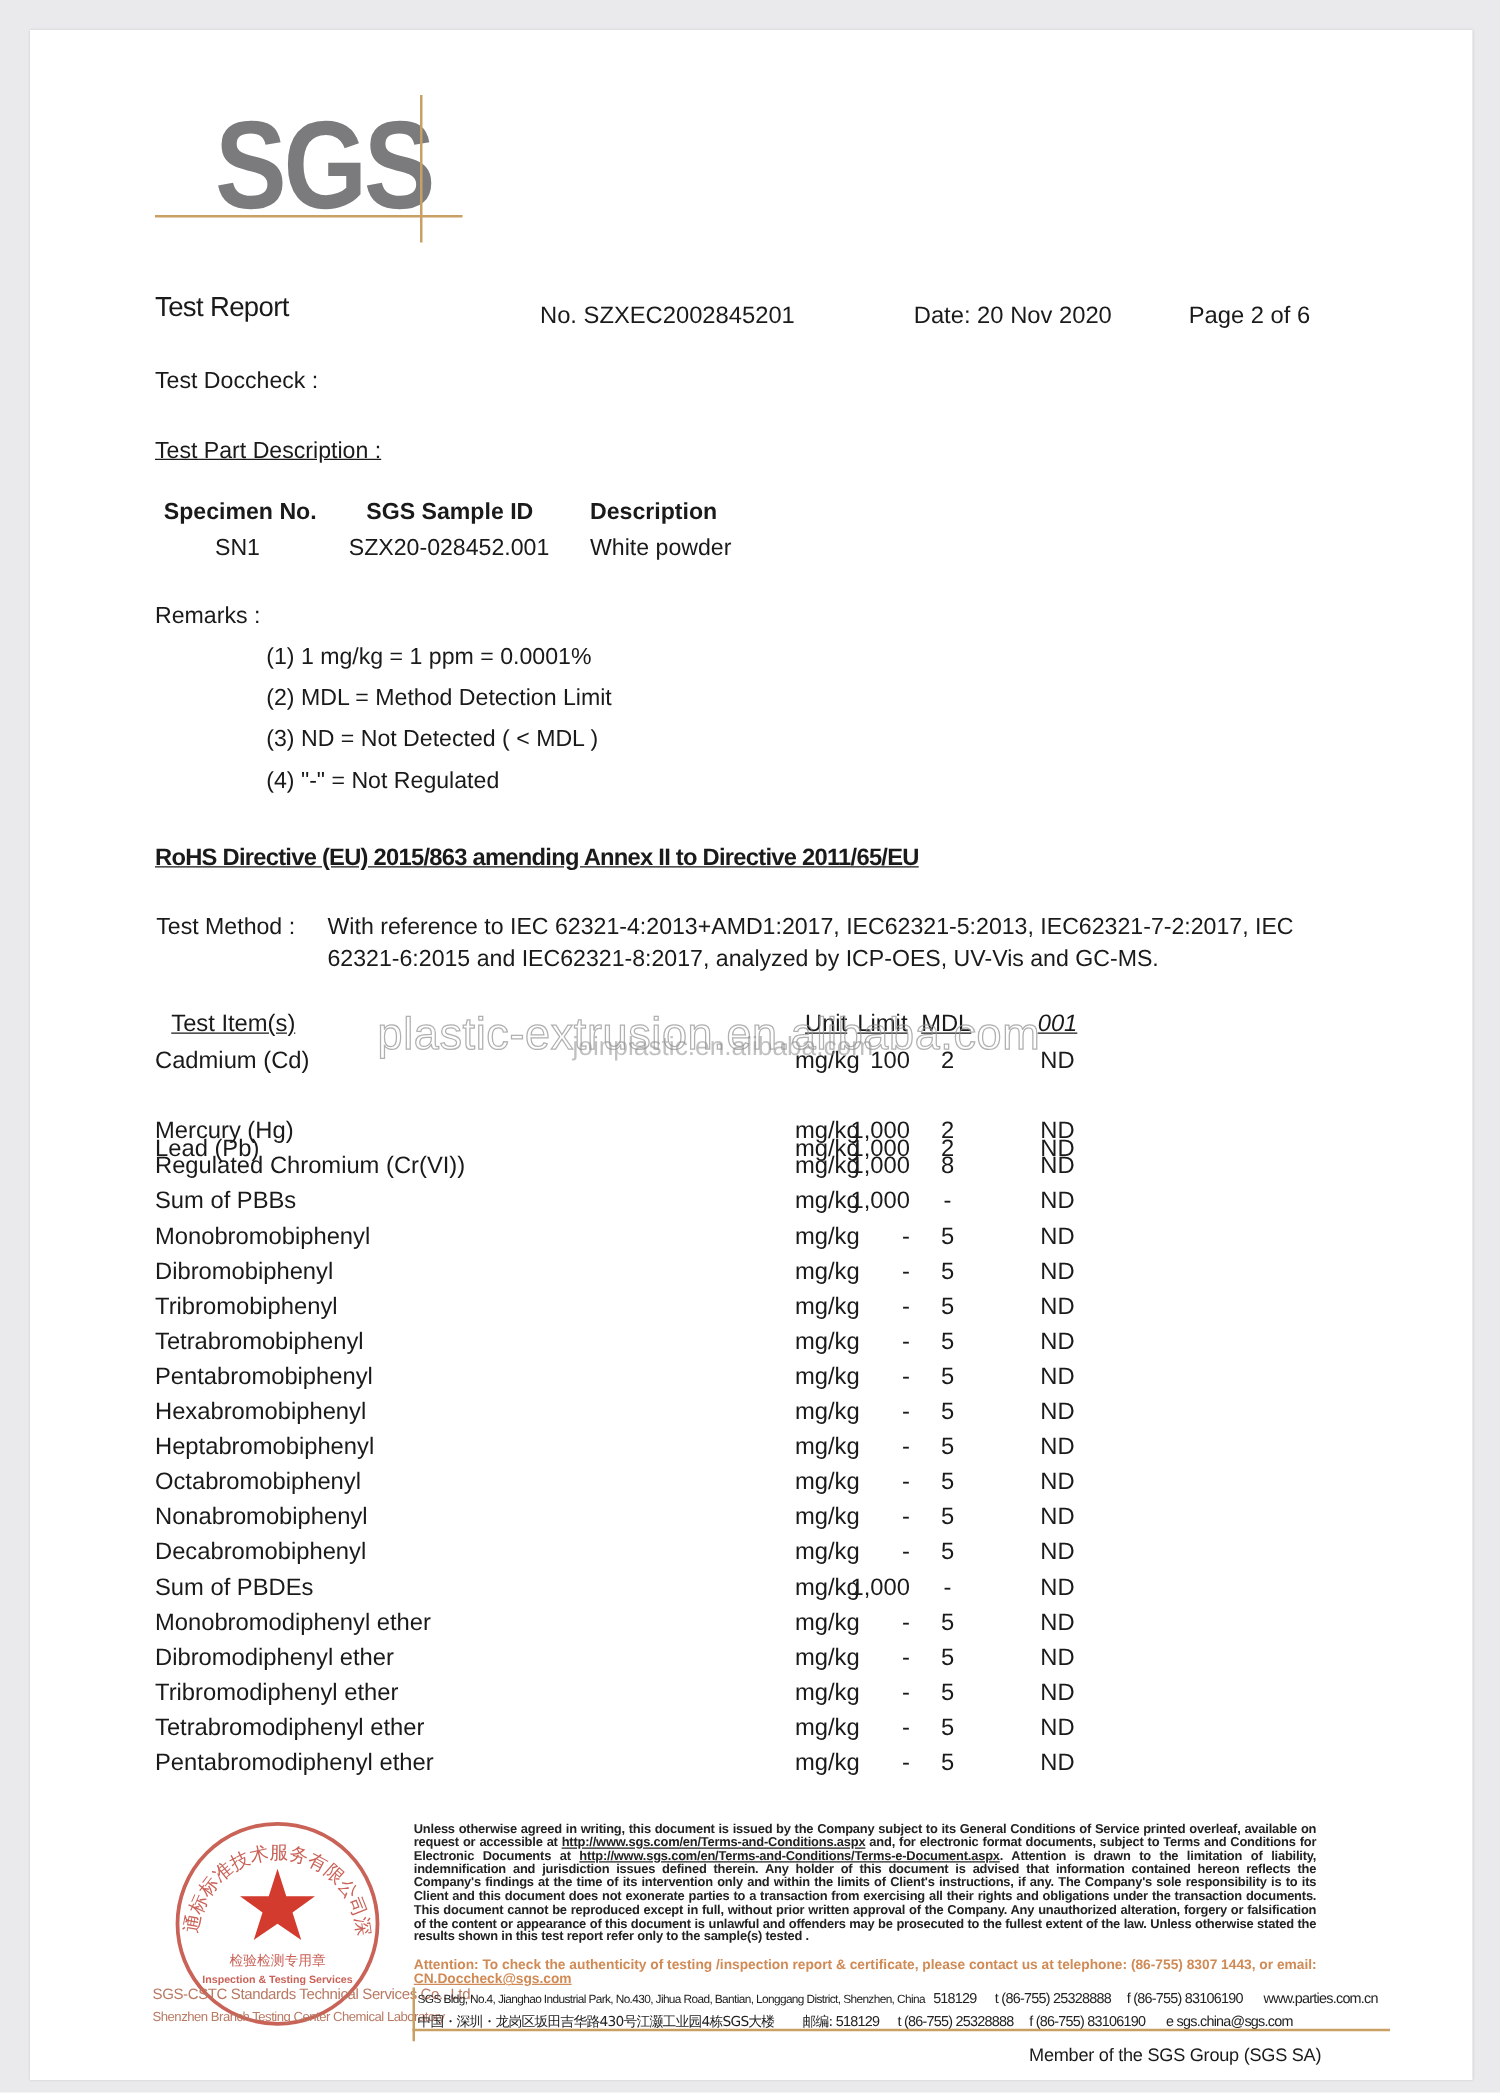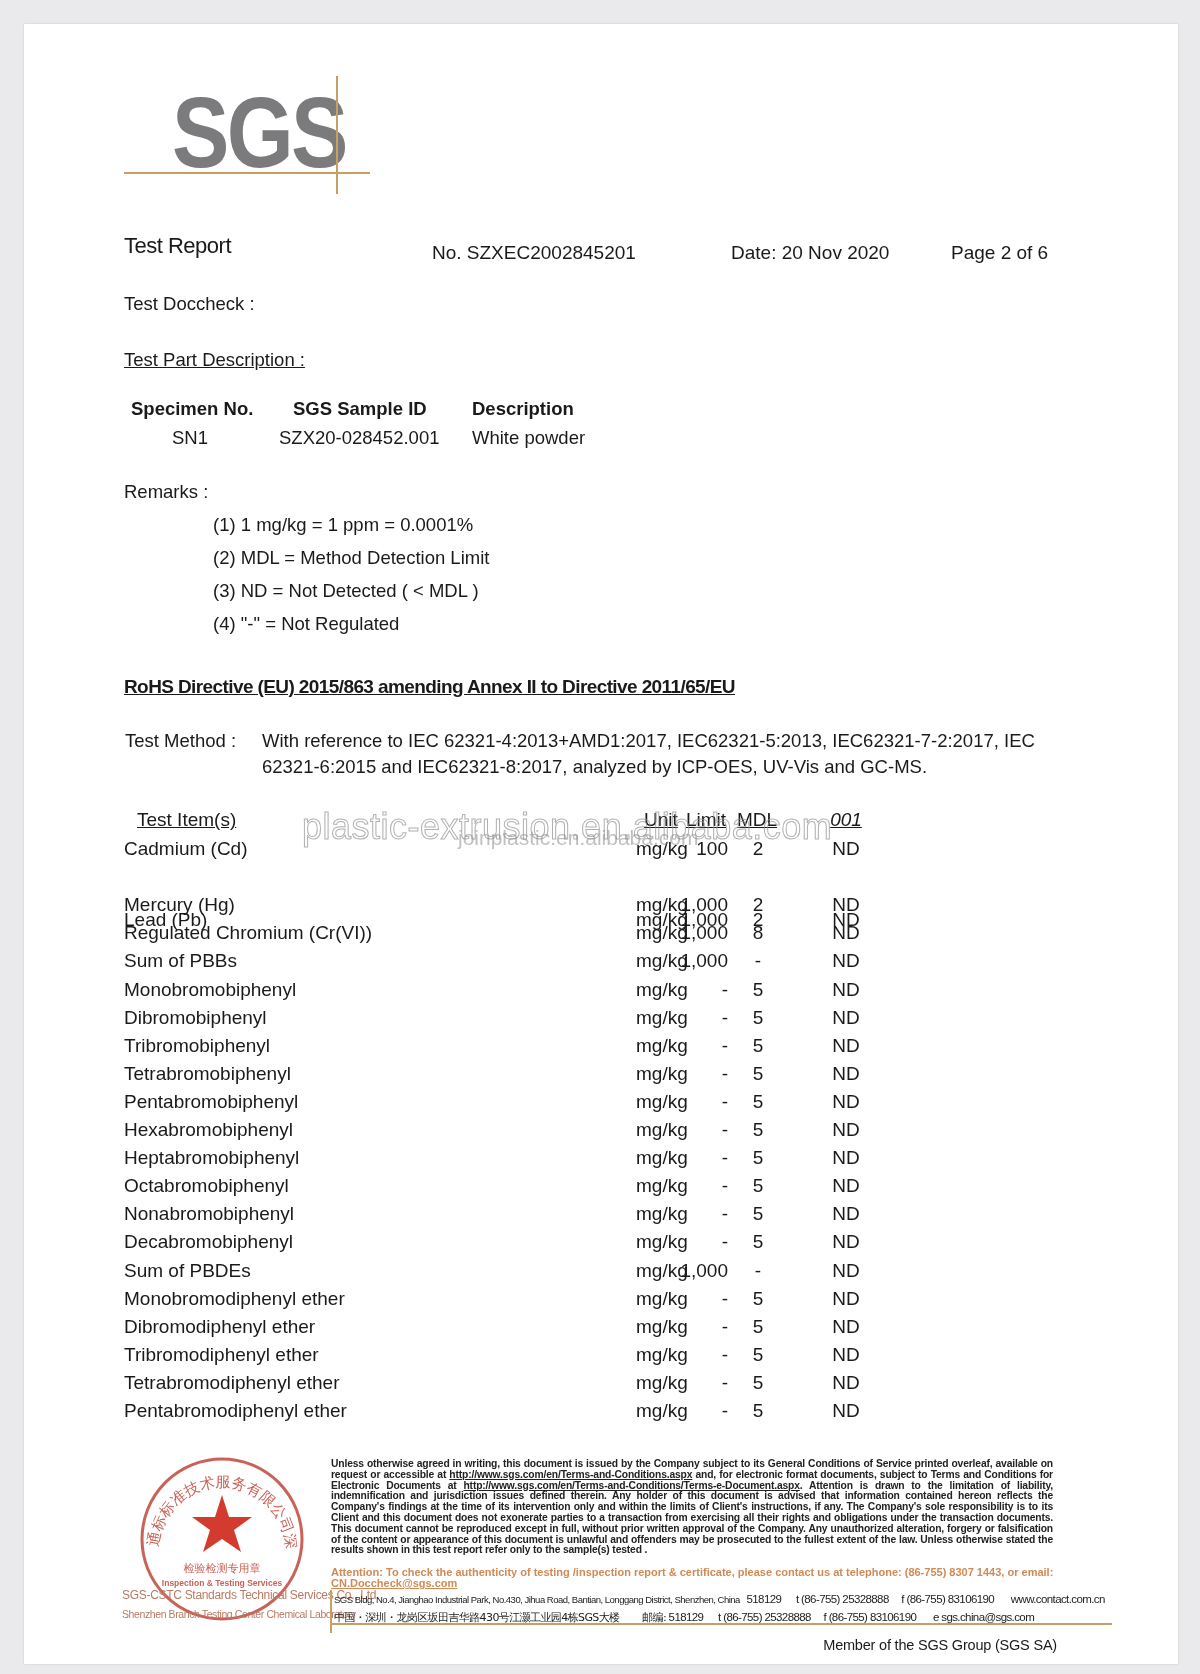--- a/index.html
+++ b/index.html
@@ -294,21 +294,21 @@
 <div class="attention">
   <span>Attention: To check the authenticity of testing /inspection report &amp; certificate, please contact us at telephone: (86-755) 8307 1443, or email: </span><a>CN.Doccheck@sgs.com</a>
 </div>
 
 <div class="footer-vline"></div>
 <div class="addr-line" style="top:1593px;">
   <span class="small">SGS Bldg, No.4, Jianghao Industrial Park, No.430, Jihua Road, Bantian, Longgang District, Shenzhen, China</span>
   <span style="margin-left:4px;">518129</span>
   <span style="margin-left:12px;">t (86-755) 25328888</span>
   <span style="margin-left:10px;">f (86-755) 83106190</span>
-  <span style="margin-left:14px;">www.contact.com.cn</span>
+  <span style="margin-left:14px;">www.parties.com.cn</span>
 </div>
 <div class="addr-line" style="top:1610px;">
   <span style="font-family:'DejaVu Sans', sans-serif; font-size:11px;">中国・深圳・龙岗区坂田吉华路430号江灏工业园4栋SGS大楼</span>
   <span style="margin-left:20px; font-family:'DejaVu Sans', sans-serif; font-size:11px;">邮编:</span>
   <span>518129</span>
   <span style="margin-left:12px;">t (86-755) 25328888</span>
   <span style="margin-left:10px;">f (86-755) 83106190</span>
   <span style="margin-left:14px;">e sgs.china@sgs.com</span>
 </div>
 <div class="footer-hline"></div>

